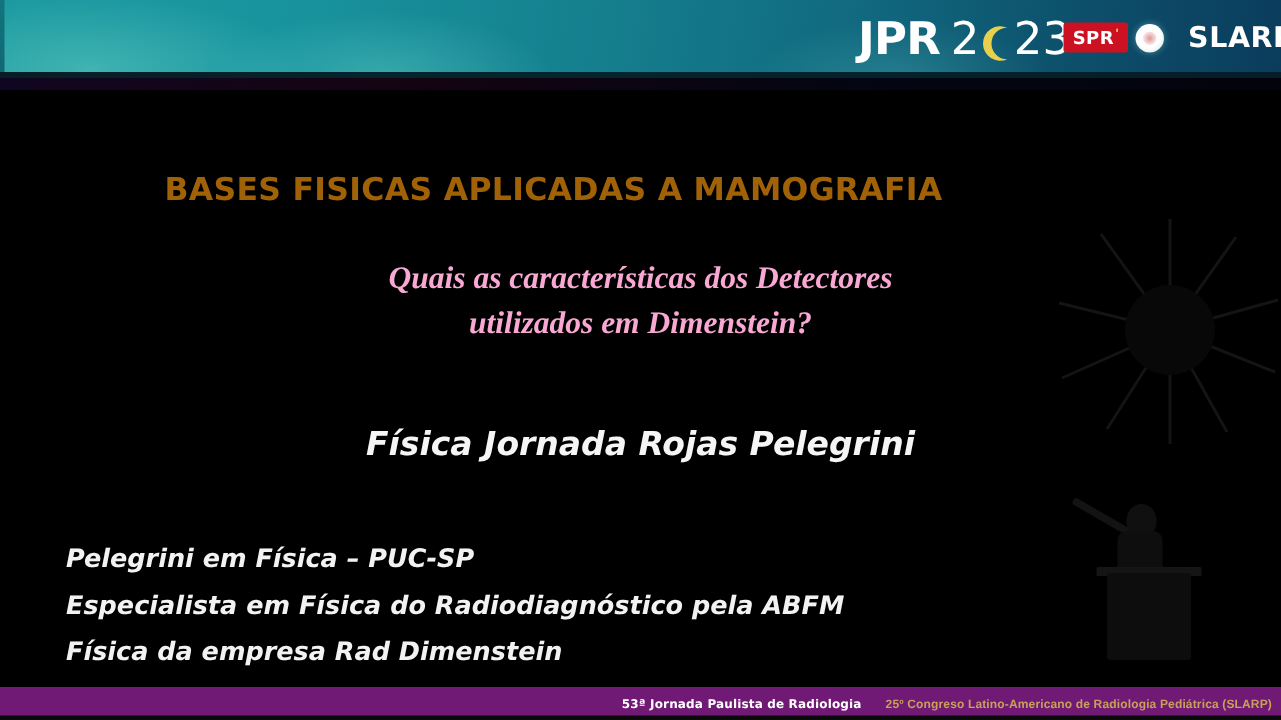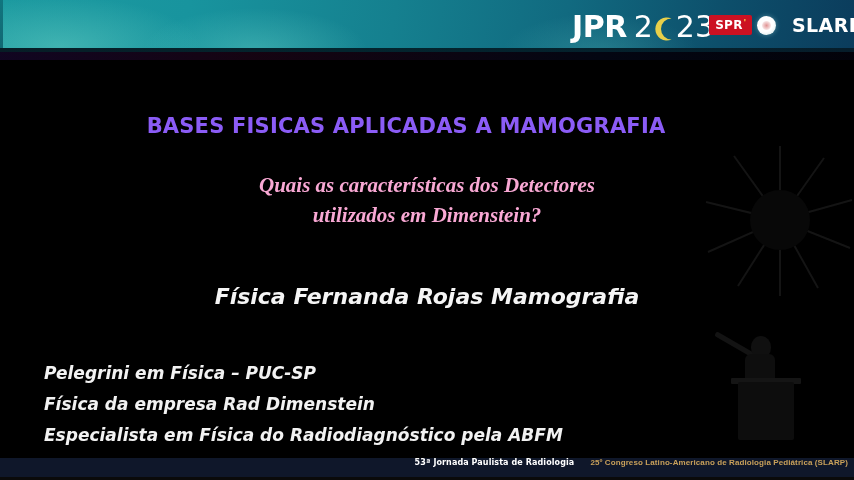--- a/index.html
+++ b/index.html
@@ -201,26 +201,25 @@
     background: linear-gradient(90deg, rgba(30,10,60,0.55), rgba(60,10,50,0.35) 30%, rgba(10,20,60,0.30) 70%, rgba(10,10,40,0.25));
     pointer-events: none;
   }
 
   
   .title {
     position: absolute;
     left: 0; top: 114px;
     width: 738px;
     text-align: center;
-    color: #8b5cf6;
+    color: #a16207;
     font-size: 21px;
     font-weight: 700;
     letter-spacing: 0.2px;
     font-family: "DejaVu Sans", sans-serif;
-    padding-left: 37px;
   }
   .subtitle {
     position: absolute;
     left: 0; top: 170px;
     width: 854px;
     text-align: center;
     color: #f9a8d4;
     font-size: 21px;
     font-weight: 700;
     font-style: italic;
@@ -249,23 +248,23 @@
     line-height: 31px;
     font-family: "DejaVu Sans", sans-serif;
   }
   .credentials div { white-space: nowrap; }
 
   
   .footer {
     position: absolute;
     left: 0; top: 458px;
     width: 854px; height: 22px;
-    background: #0f172a;
+    background: #701a75;
     display: flex;
-    align-items: flex-start;
+    align-items: center;
     justify-content: flex-end;
     padding-right: 6px;
     box-sizing: border-box;
   }
   .footer-jpr {
     color: #ffffff;
     font-size: 8px;
     font-weight: 700;
     font-family: "DejaVu Sans", sans-serif;
     letter-spacing: 0.1px;
@@ -341,26 +340,26 @@
     <span class="slarp-text">SLARP</span>
   </div>
 
   <div class="title">BASES FISICAS APLICADAS A MAMOGRAFIA</div>
 
   <div class="subtitle">
     <div>Quais as características dos Detectores</div>
     <div>utilizados em Dimenstein?</div>
   </div>
 
-  <div class="presenter">Física Fernanda Rojas Mamografia</div>
+  <div class="presenter">Física Jornada Rojas Pelegrini</div>
 
   <div class="credentials">
     <div>Pelegrini em Física – PUC-SP</div>
+    <div>Especialista em Física do Radiodiagnóstico pela ABFM</div>
     <div>Física da empresa Rad Dimenstein</div>
-    <div>Especialista em Física do Radiodiagnóstico pela ABFM</div>
   </div>
 
   <div class="footer">
     <span class="footer-jpr">53ª Jornada Paulista de Radiologia</span>
     <span class="footer-slarp">25º Congreso Latino-Americano de Radiologia Pediátrica (SLARP)</span>
   </div>
   <div class="footer-rule"></div>
 
 </div>
 

